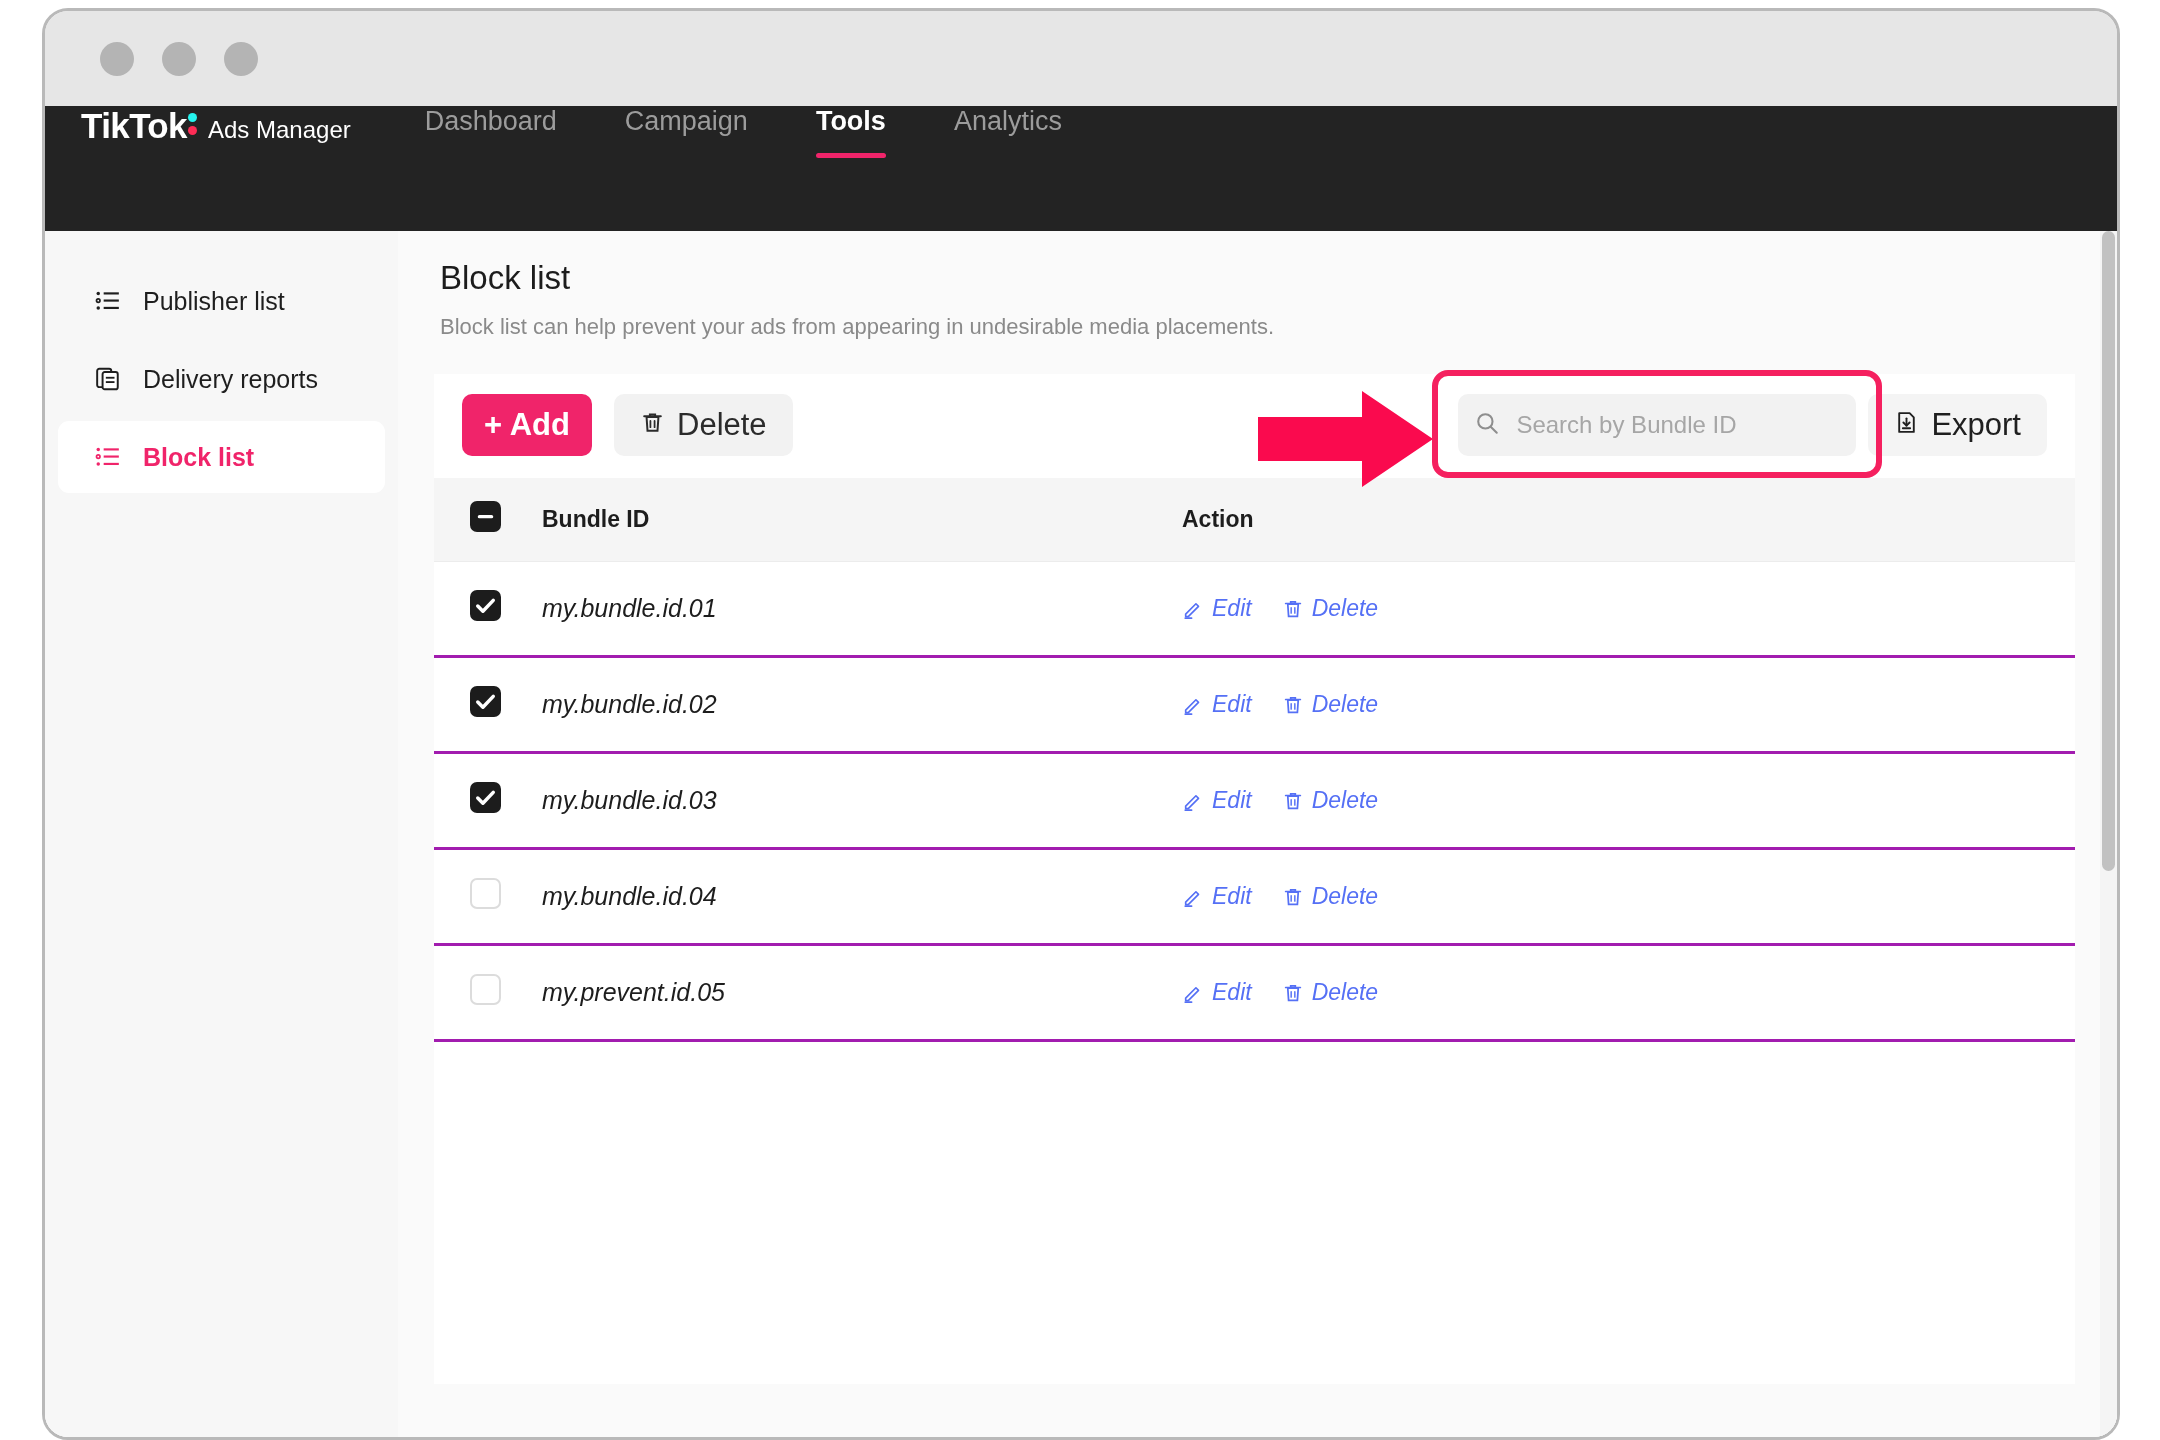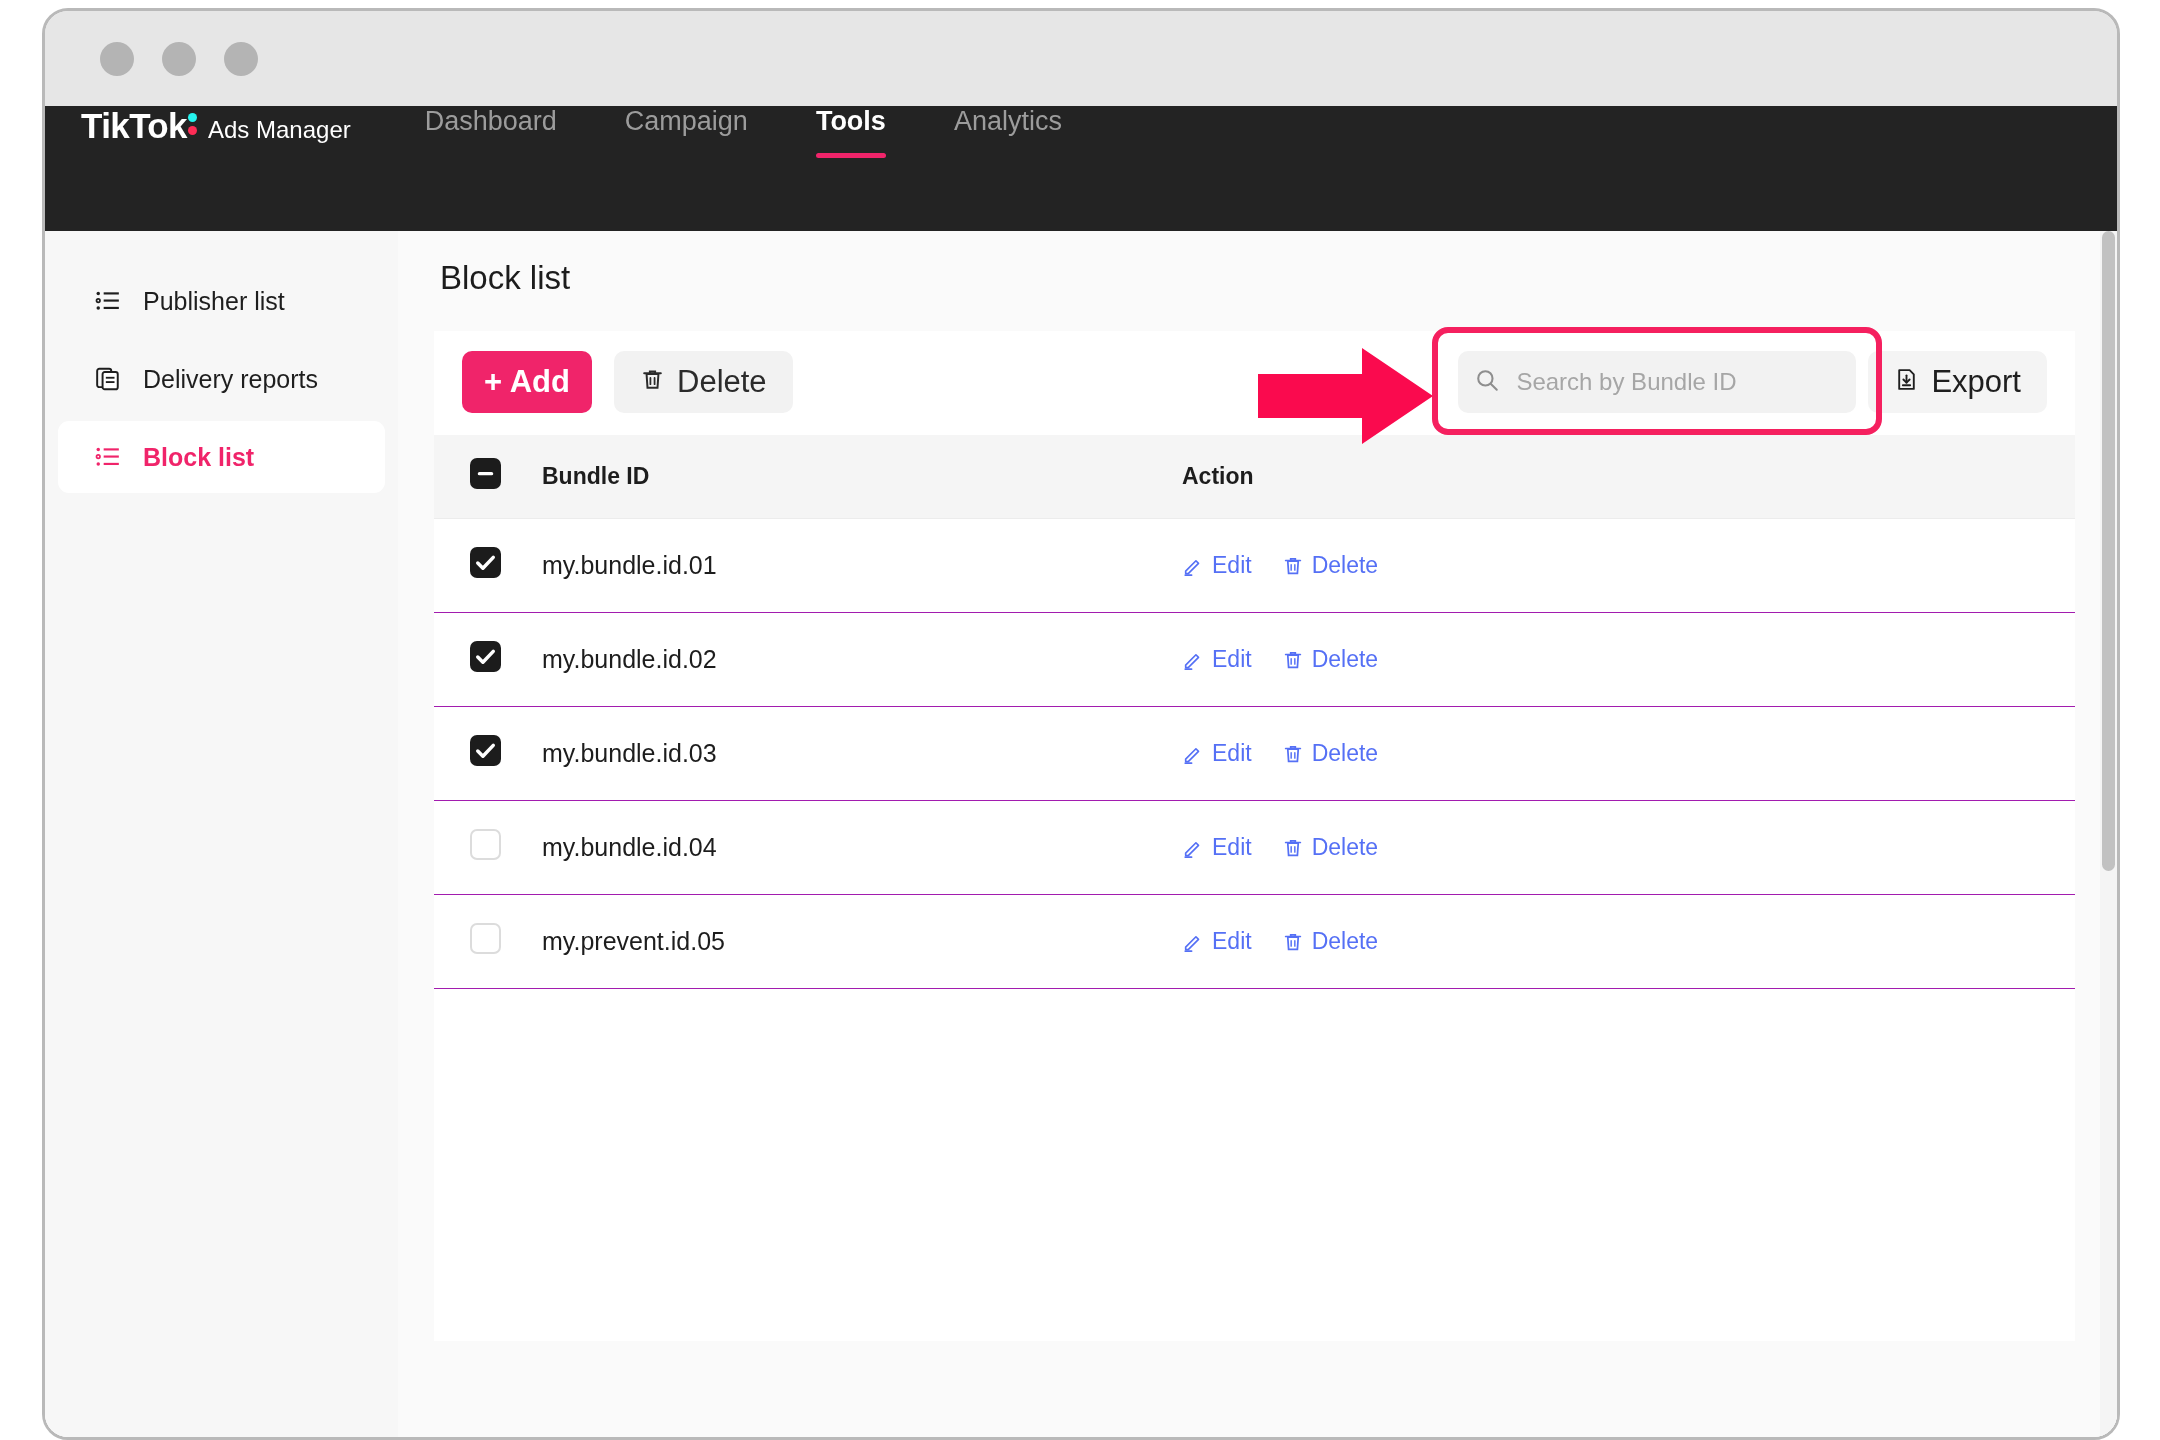--- a/index.html
+++ b/index.html
@@ -268,21 +268,22 @@
     font-size: 23px;
     font-weight: bold;
     color: #1d1d1d;
     padding: 23px 0;
     border-bottom: 1px solid #ececec;
   }
   table.block-table td {
     font-size: 25px;
     color: #1d1d1d;
     padding: 28px 0;
-    border-bottom: 1px solid #a21caf;
+    border-bottom: 3px solid #a21caf;
+    font-style: italic;
   }
   .col-check { width: 108px; padding-left: 36px !important; }
   .col-bundle { width: 640px; }
   .col-action { width: auto; }
 
   .cb {
     width: 31px;
     height: 31px;
     border-radius: 7px;
     display: inline-flex;
@@ -398,20 +399,21 @@
         </span>
         <span>Block list</span>
       </div>
 
     </div>
 
     <div class="main">
 
       <div class="page-head">
         <h1 class="page-title">Block list</h1>
+        <div class="page-desc">Block list can help prevent your ads from appearing in undesirable media placements.</div>
       </div>
 
       <div class="content-card">
 
         <div class="toolbar">
 
           <button class="btn btn-add">+ Add</button>
 
           <button class="btn btn-delete">
             <span>

